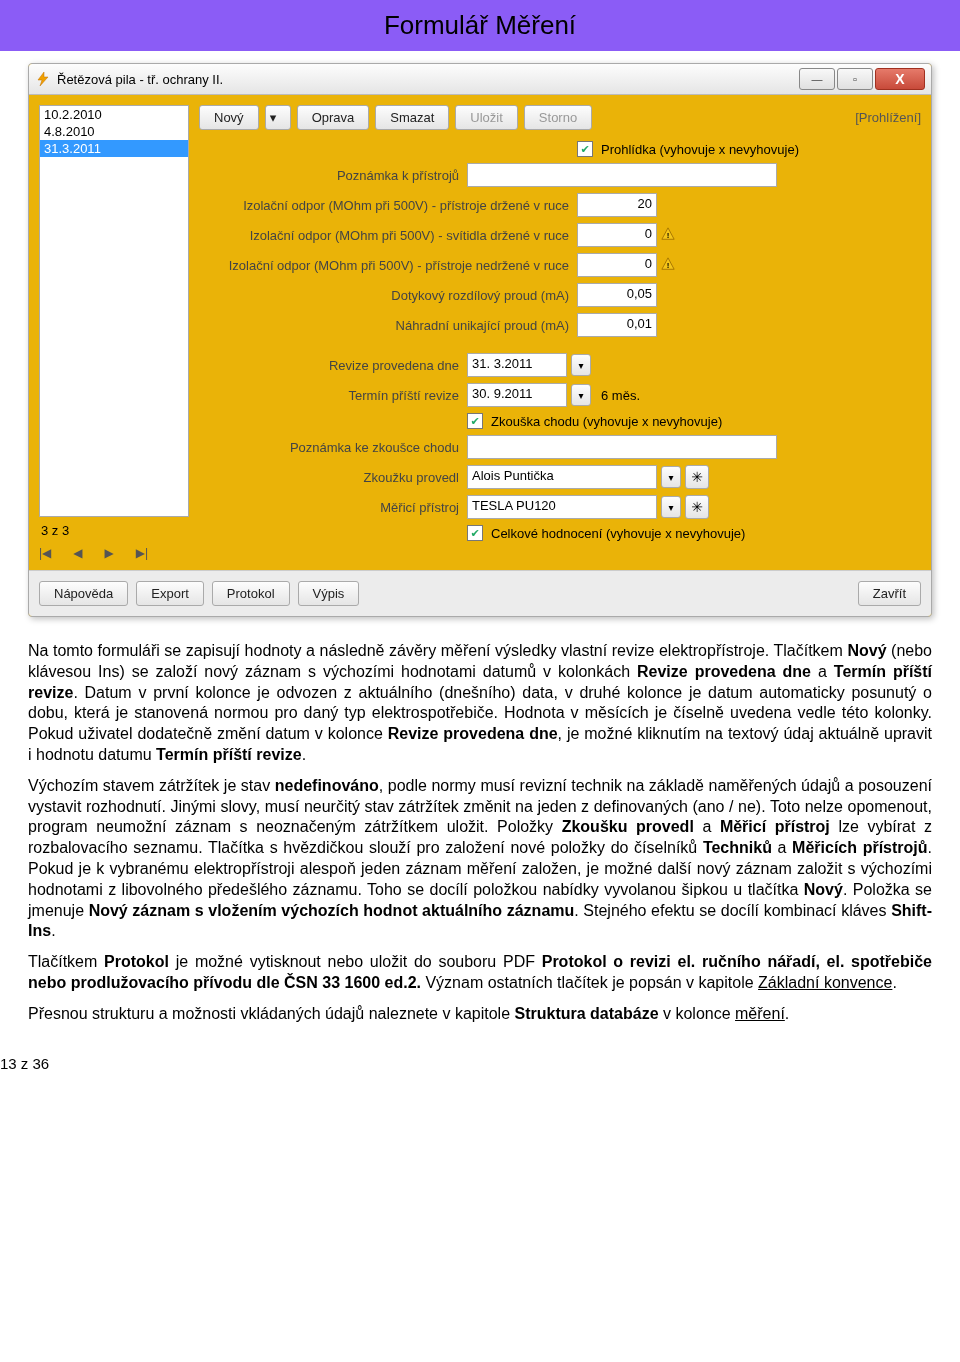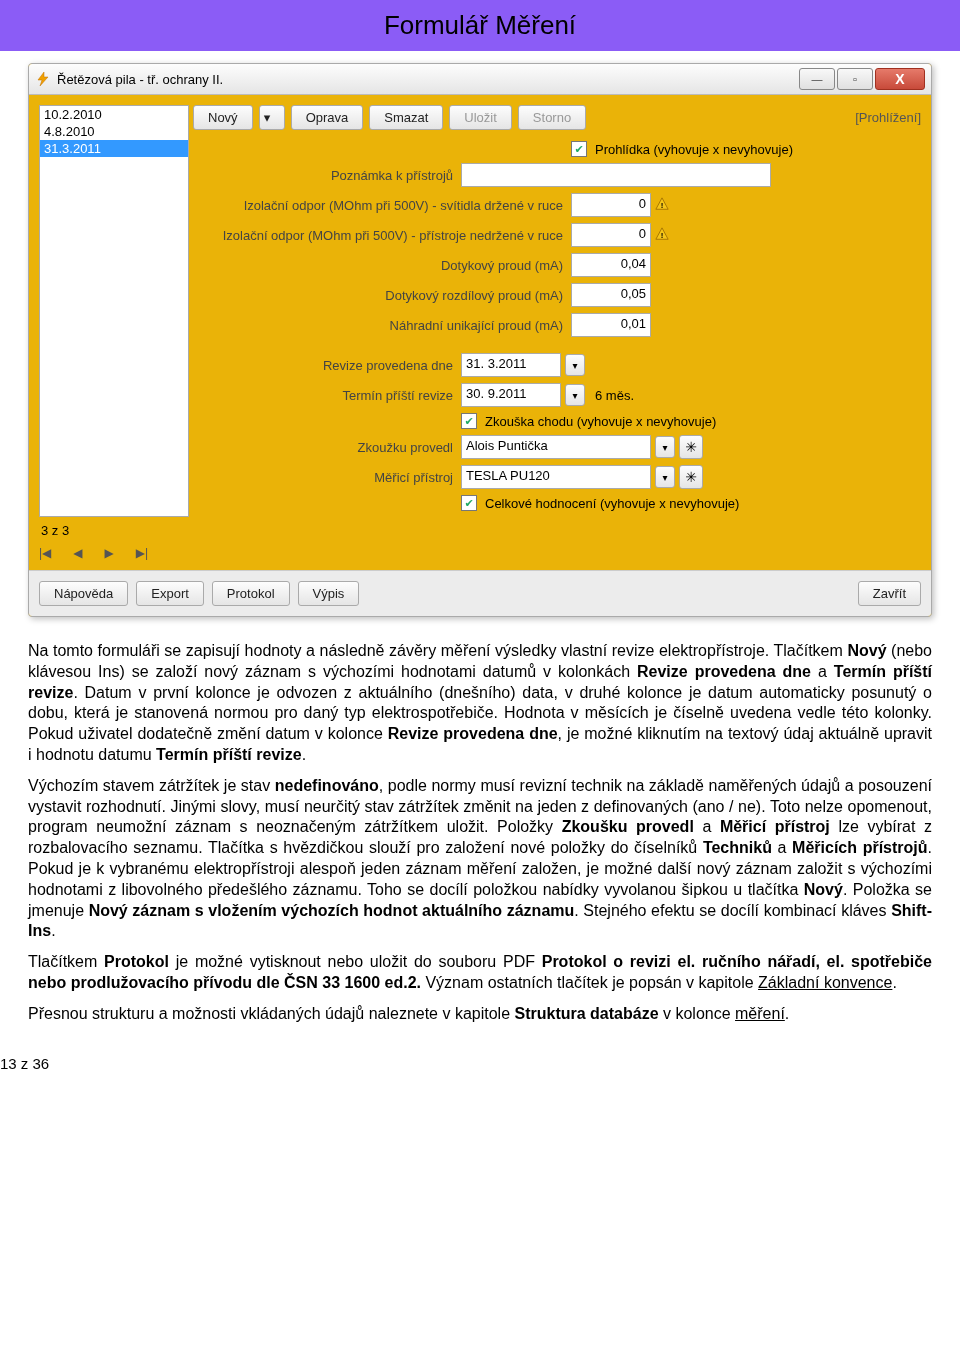--- a/index.html
+++ b/index.html
@@ -64,21 +64,21 @@
     width: 48px;
     background: linear-gradient(#e67a6a, #c84a3a);
     border-color: #a03020;
     color: #fff;
     font-weight: bold;
     font-size: 14px;
   }
   .app-body {
     display: flex;
     padding: 10px;
-    gap: 4px;
+    gap: 10px;
   }
   .left-col {
     width: 150px;
     display: flex;
     flex-direction: column;
   }
   .right-col {
     flex: 1;
     display: flex;
     flex-direction: column;
@@ -308,46 +308,46 @@
             <span>Prohlídka (vyhovuje x nevyhovuje)</span>
           </div>
         </div>
         <div class="form-row">
           <div class="lab short">Poznámka k přístrojů</div>
           <div class="val">
               <div class="input-text input-wide"></div>
             </div>
         </div>
         <div class="form-row">
+          <div class="lab">Izolační odpor (MOhm při 500V) - přístroje držené v ruce</div>
+          <div class="val">
+              <div class="input-text input-num">20</div>
+            </div>
+        </div>
+        <div class="form-row">
           <div class="lab">Izolační odpor (MOhm při 500V) - svítidla držené v ruce</div>
           <div class="val">
             <div class="input-text input-num">0</div>
             <span><svg class="warn-icon" viewBox="0 0 16 16">
                   <polygon points="8,1 15,14 1,14" fill="#f5c518" stroke="#a07000"></polygon>
                   <text x="8" y="12" text-anchor="middle" font-size="9" font-weight="bold">!</text>
                 </svg></span>
           </div>
         </div>
         <div class="form-row">
           <div class="lab">Izolační odpor (MOhm při 500V) - přístroje nedržené v ruce</div>
           <div class="val">
             <div class="input-text input-num">0</div>
             <span><svg class="warn-icon" viewBox="0 0 16 16">
                   <polygon points="8,1 15,14 1,14" fill="#f5c518" stroke="#a07000"></polygon>
                   <text x="8" y="12" text-anchor="middle" font-size="9" font-weight="bold">!</text>
                 </svg></span>
           </div>
         </div>
         <div class="form-row">
-          <div class="lab">Dotykový proud (mA)</div>
-          <div class="val">
-              <div class="input-text input-num">0,04</div>
-            </div>
-        </div>
-        <div class="form-row">
           <div class="lab">Dotykový rozdílový proud (mA)</div>
           <div class="val">
               <div class="input-text input-num">0,05</div>
             </div>
         </div>
         <div class="form-row">
           <div class="lab">Náhradní unikající proud (mA)</div>
           <div class="val">
               <div class="input-text input-num">0,01</div>
             </div>
@@ -369,20 +369,26 @@
             <span class="dropdown-btn">▾</span>
             <span style="margin-left:6px">6 měs.</span>
           </div>
         </div>
         <div class="form-row">
           <div class="lab short"></div>
           <div class="val">
             <span class="check">✔</span>
             <span>Zkouška chodu (vyhovuje x nevyhovuje)</span>
           </div>
+        </div>
+        <div class="form-row">
+          <div class="lab short">Poznámka ke zkoušce chodu</div>
+          <div class="val">
+              <div class="input-text input-wide"></div>
+            </div>
         </div>
         <div class="form-row">
           <div class="lab short">Zkoužku provedl</div>
           <div class="val">
             <div class="input-text input-mid">Alois Puntička</div>
             <span class="dropdown-btn">▾</span>
             <span class="star-btn">✳</span>
           </div>
         </div>
         <div class="form-row">

